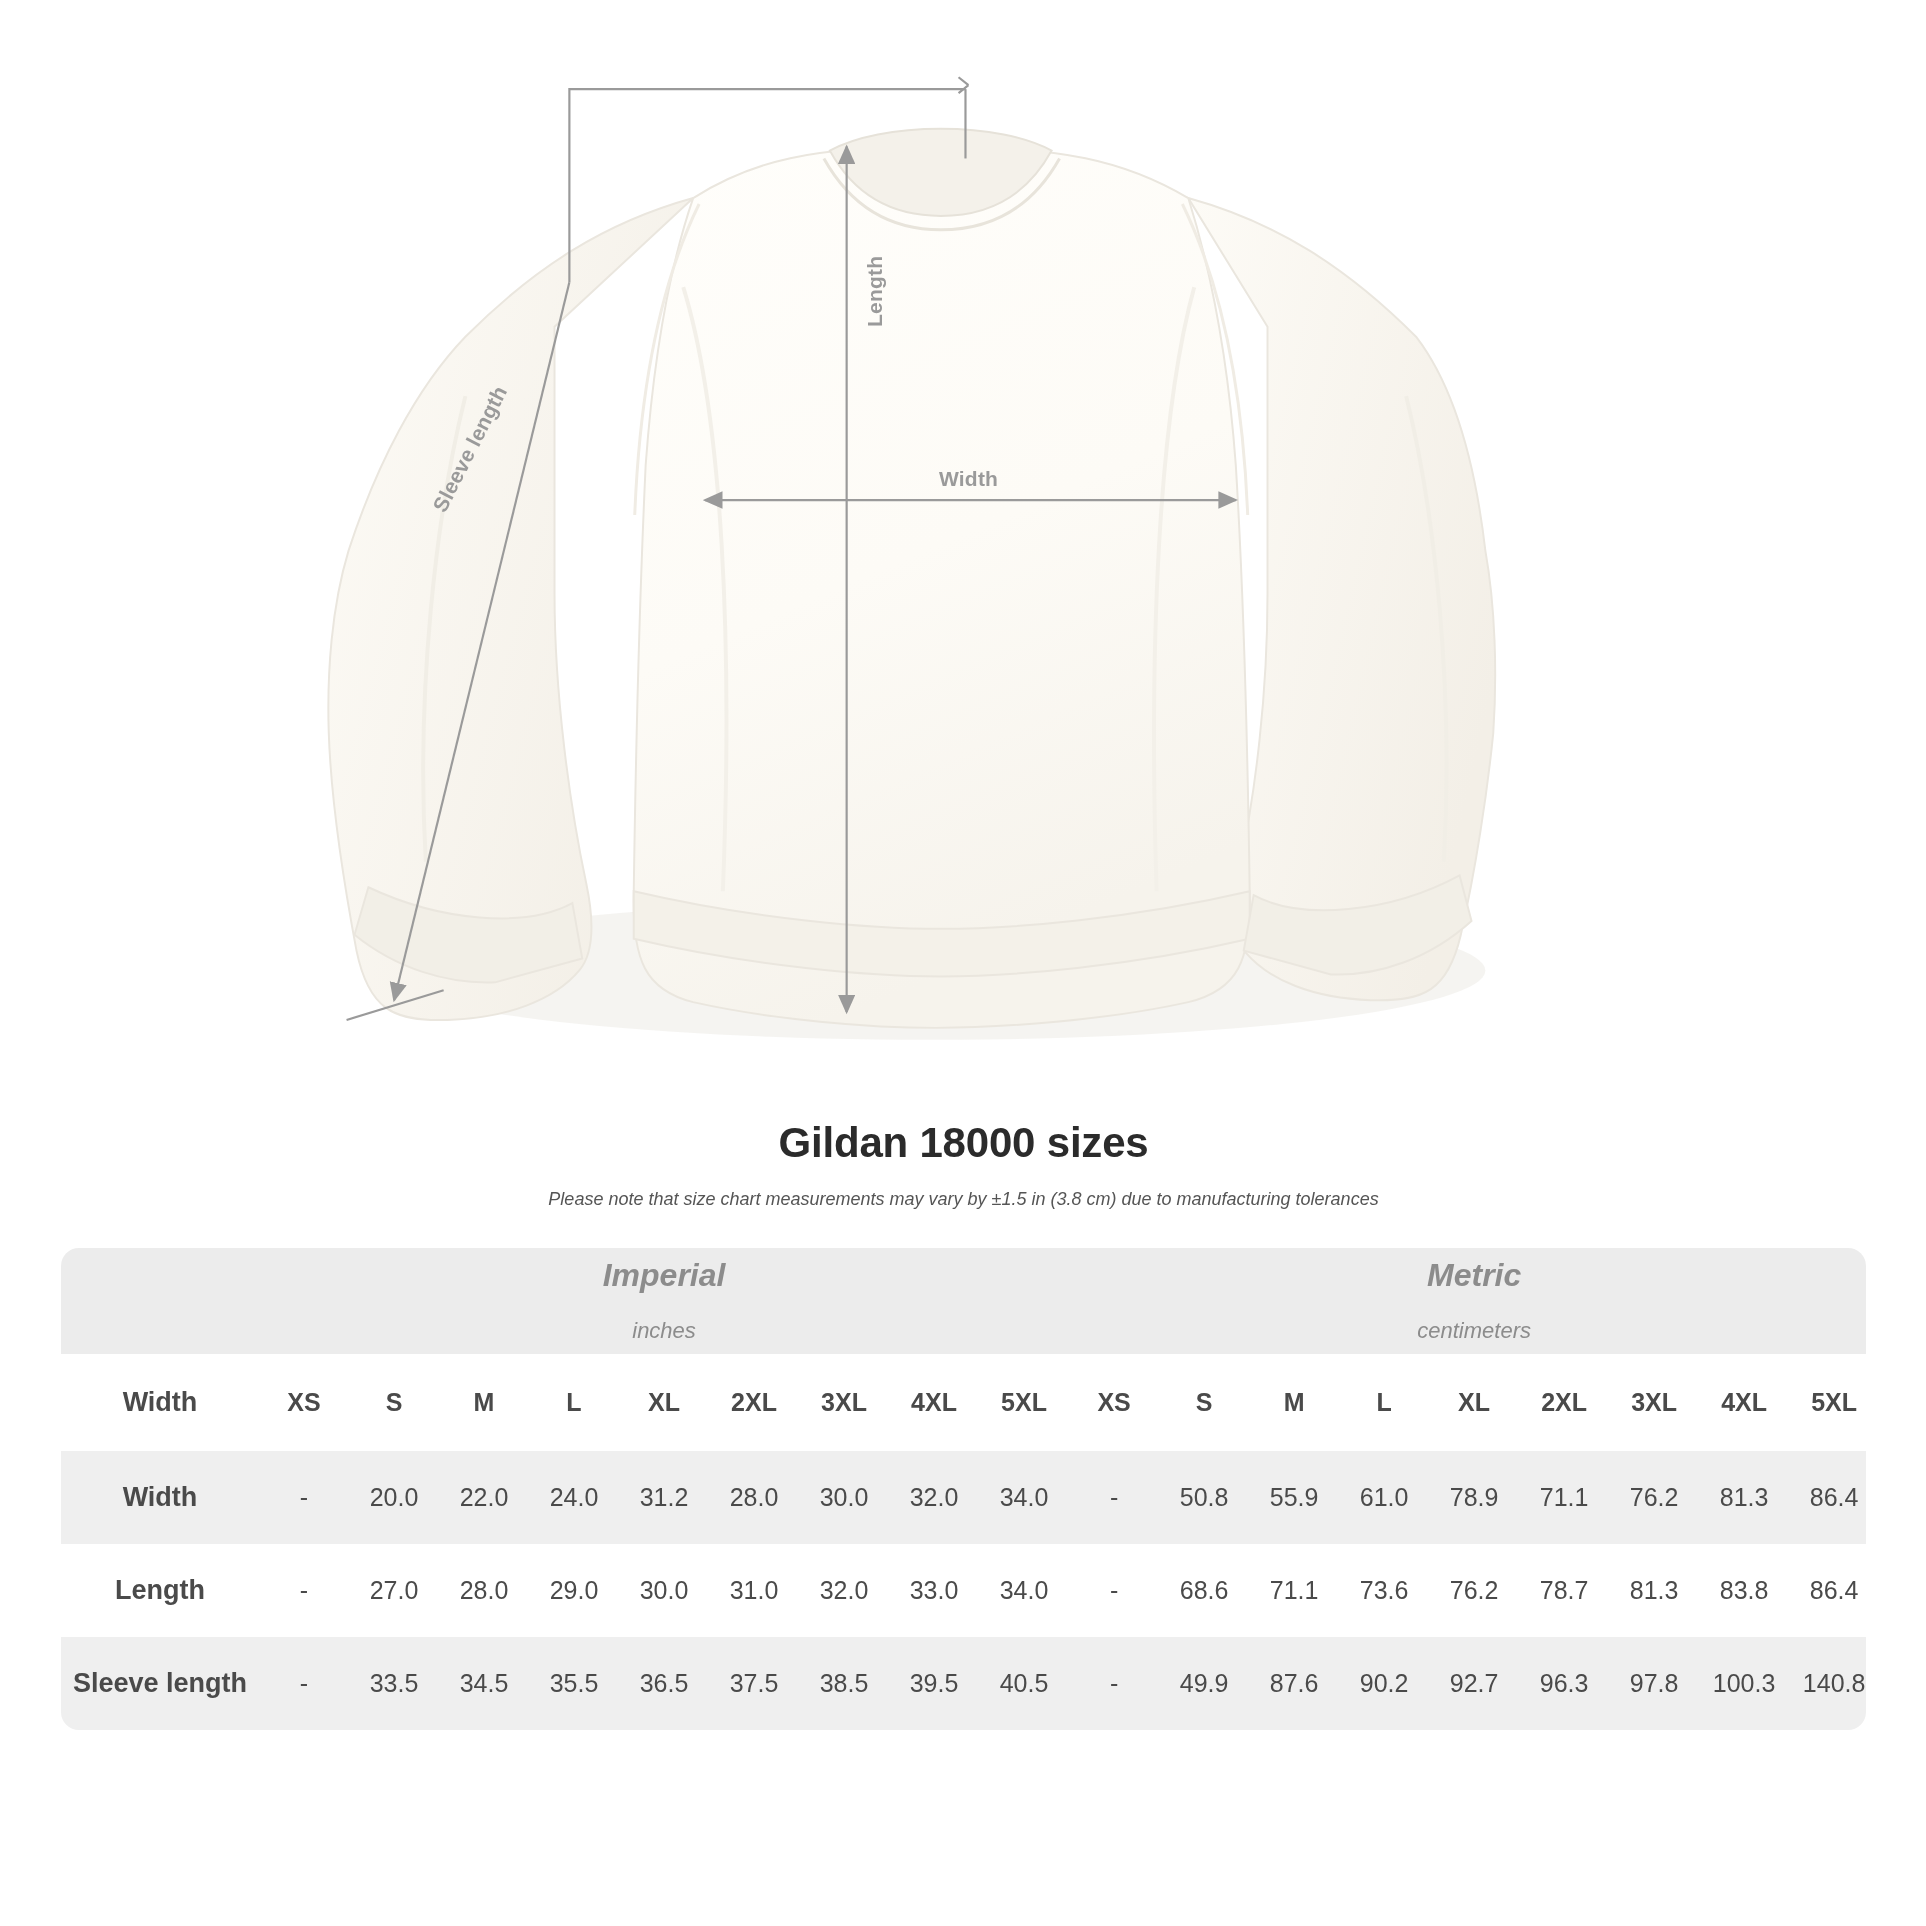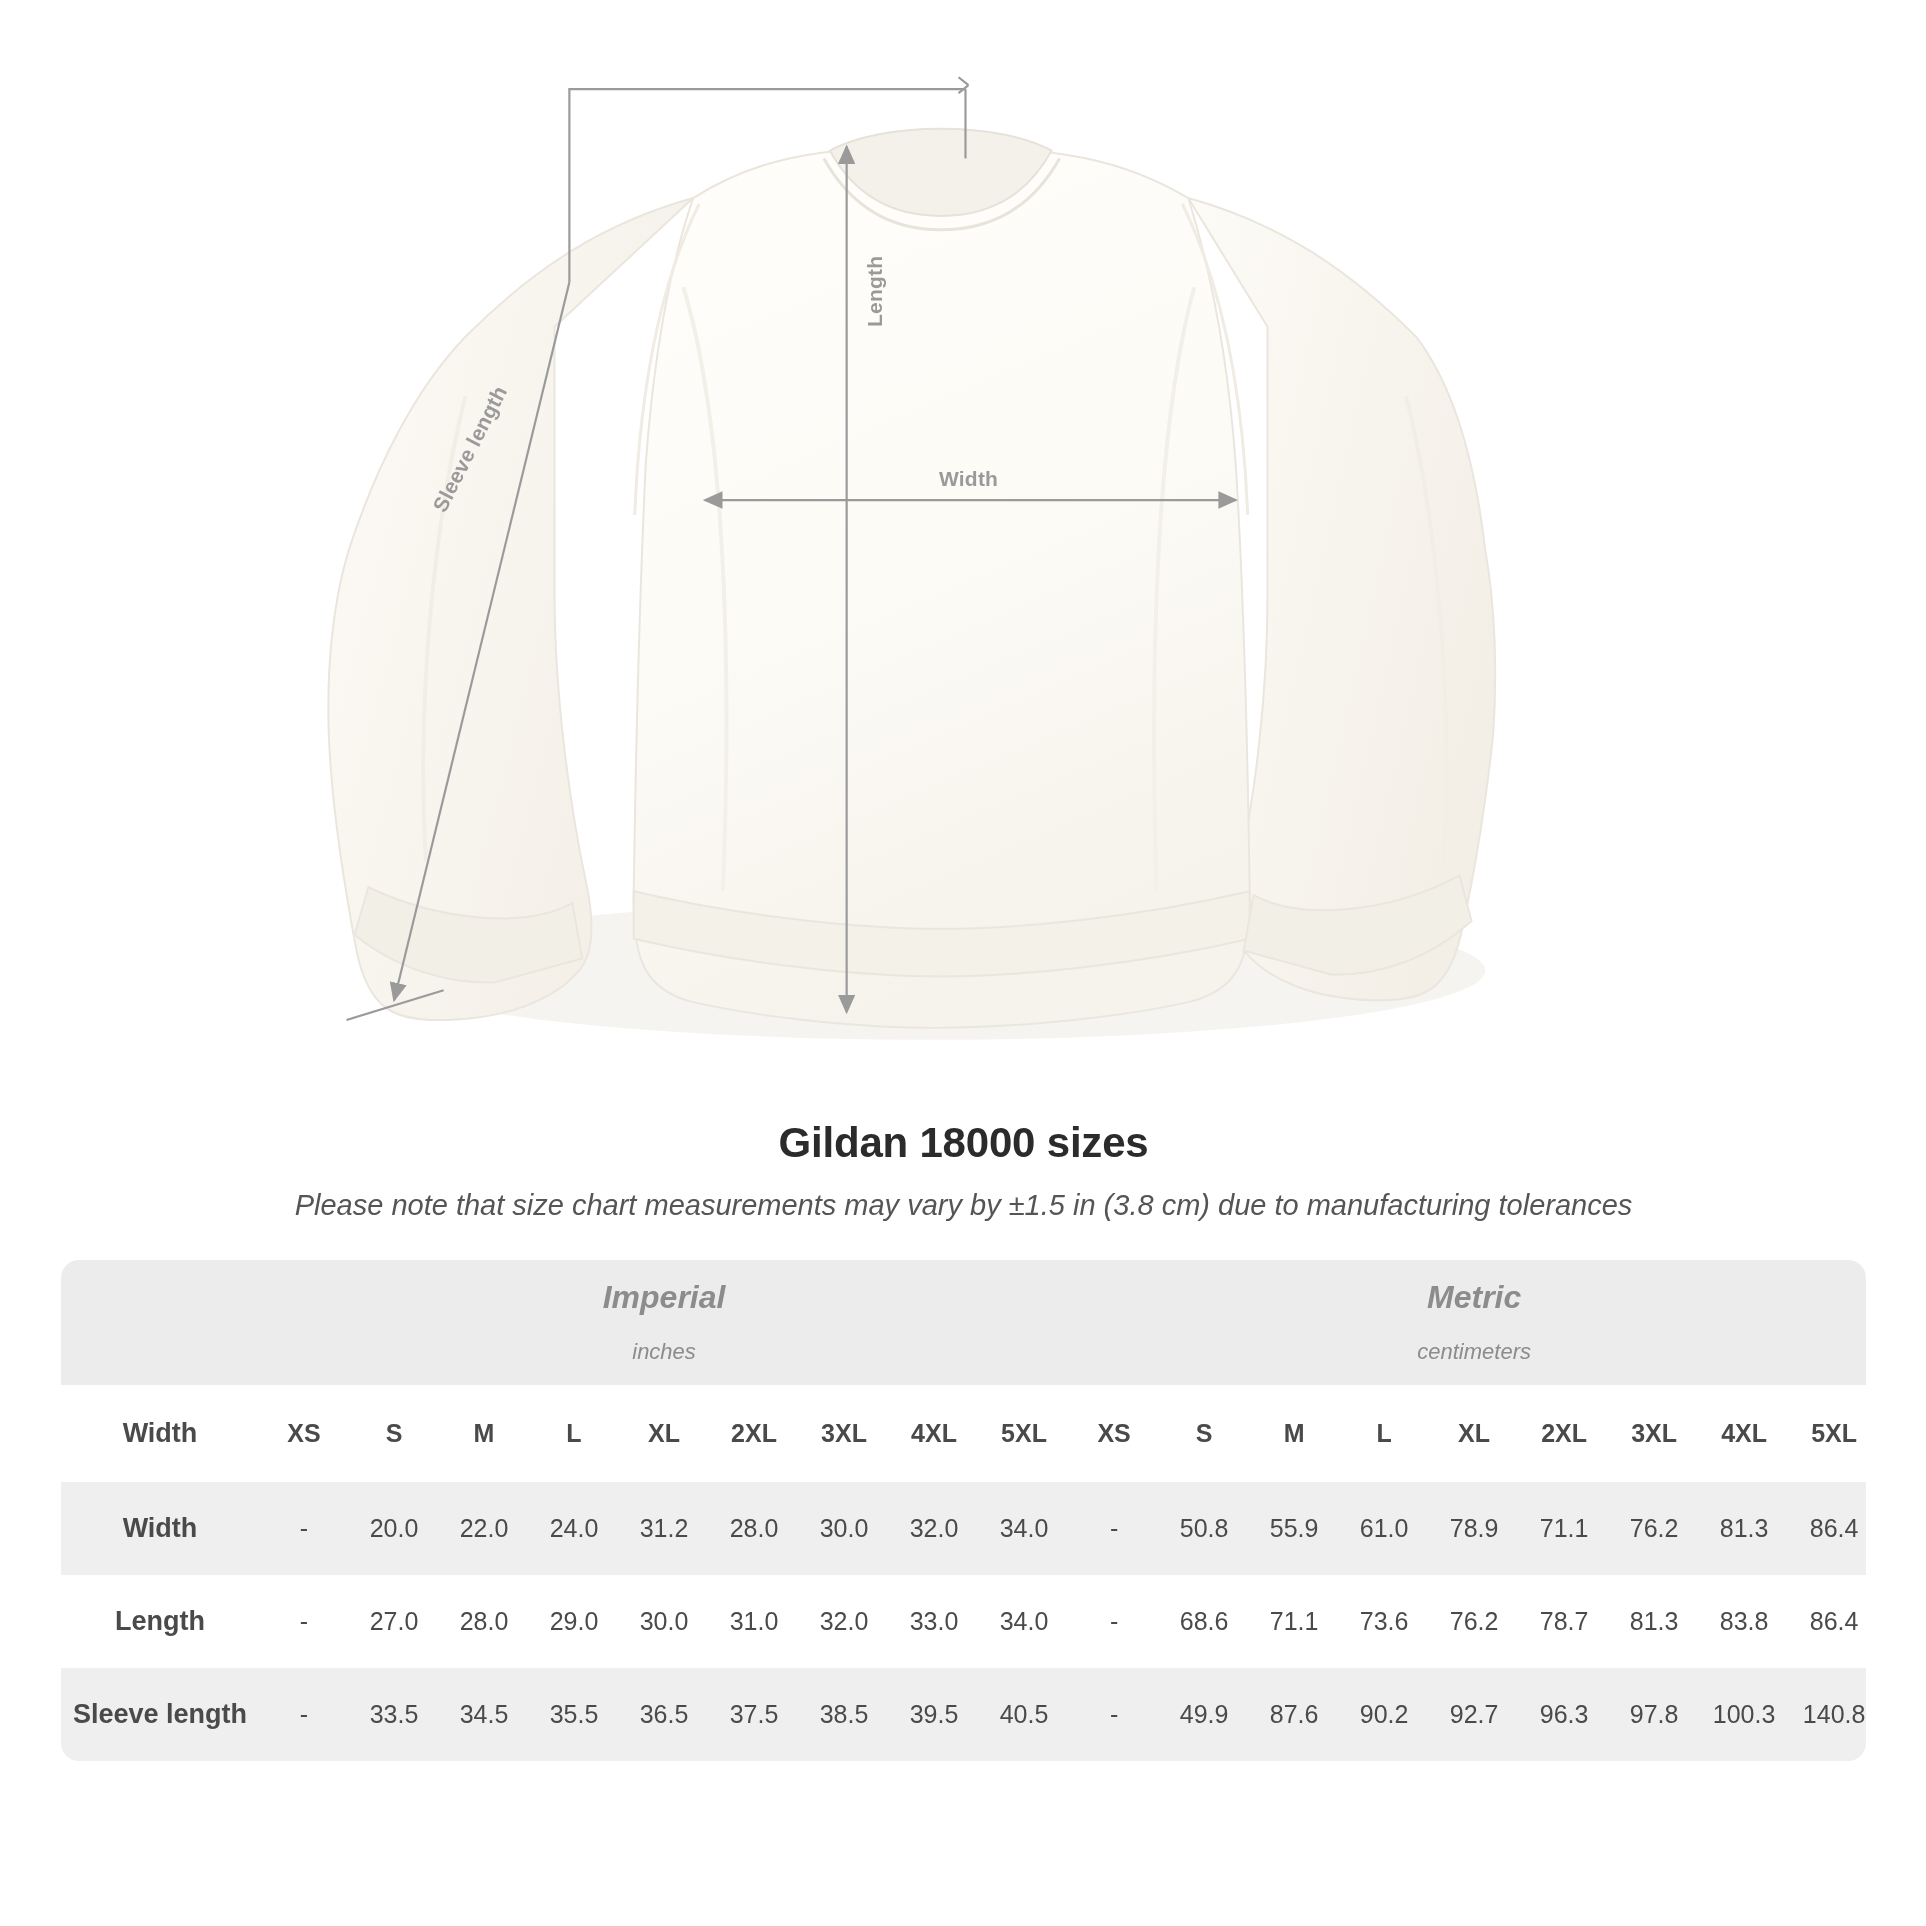--- a/index.html
+++ b/index.html
@@ -51,21 +51,21 @@
   .title-block {
     text-align: center;
   }
   .chart-title {
     font-size: 42px;
     font-weight: bold;
     color: #2b2b2b;
     letter-spacing: -0.2px;
   }
   .chart-note {
-    font-size: 29px;
+    font-size: 18px;
     font-style: italic;
     color: #555555;
     margin-top: 22px;
   }
 
   
   .table-wrap {
     margin: 38px 61px 0 61px;
     border-radius: 18px;
     overflow: hidden;
@@ -78,21 +78,21 @@
   table.size-table td, table.size-table th {
     text-align: center;
     vertical-align: middle;
     font-size: 25px;
     color: #4a4a4a;
     border: none;
   }
   
   .unit-row td {
     background: #ececec;
-    height: 125px;
+    height: 106px;
     padding: 0;
   }
   .unit-name {
     font-size: 32px;
     font-style: italic;
     font-weight: bold;
     color: #8c8c8c;
     line-height: 1.1;
   }
   .unit-sub {

